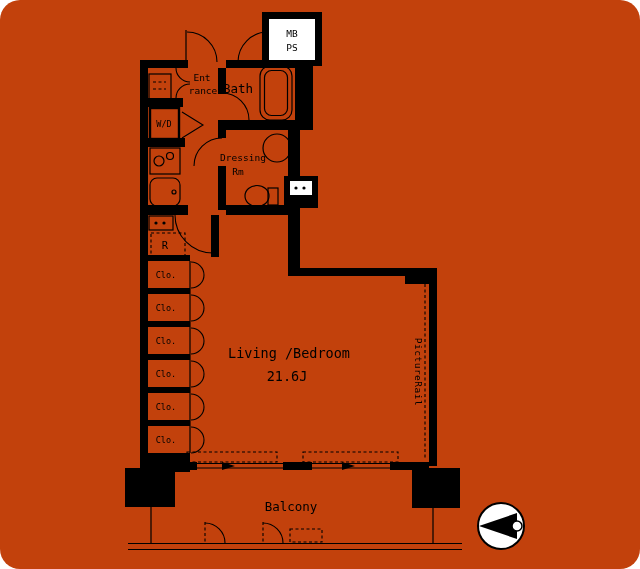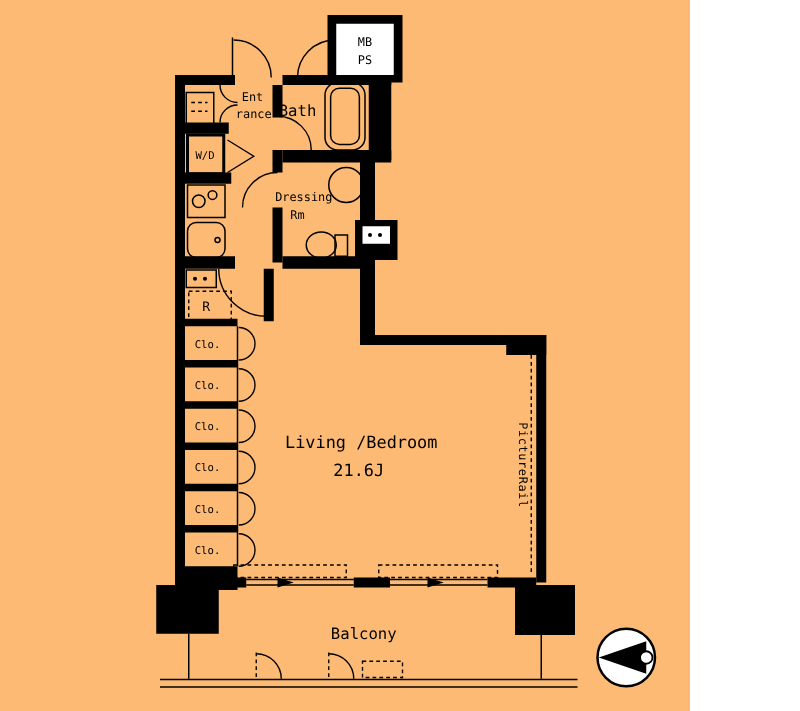--- a/index.html
+++ b/index.html
@@ -1,16 +1,16 @@
 <!DOCTYPE html>
 <html><head>
 <meta charset="utf-8">
 <style>
   html,body{margin:0;padding:0;background:#ffffff;}
-  .stage{position:relative;width:552px;height:569px;background:#fdba74;overflow:hidden;}
+  .stage{position:relative;width:640px;height:569px;background:#c2410c;overflow:hidden;border-radius:20px;}
   svg{display:block;font-family:"DejaVu Sans Mono", monospace;}
   text{fill:#000;}
   .lbl-s{font-size:9.5px;}
   .lbl-xs{font-size:8.5px;}
   .lbl-m{font-size:12.5px;}
   .lbl-l{font-size:13.5px;}
   .lbl-r{font-size:10.5px;}
   .wall{fill:#000;stroke:none;}
   .thin{fill:none;stroke:#000;stroke-width:1.2;}
   .thin2{fill:none;stroke:#000;stroke-width:2.4;}

